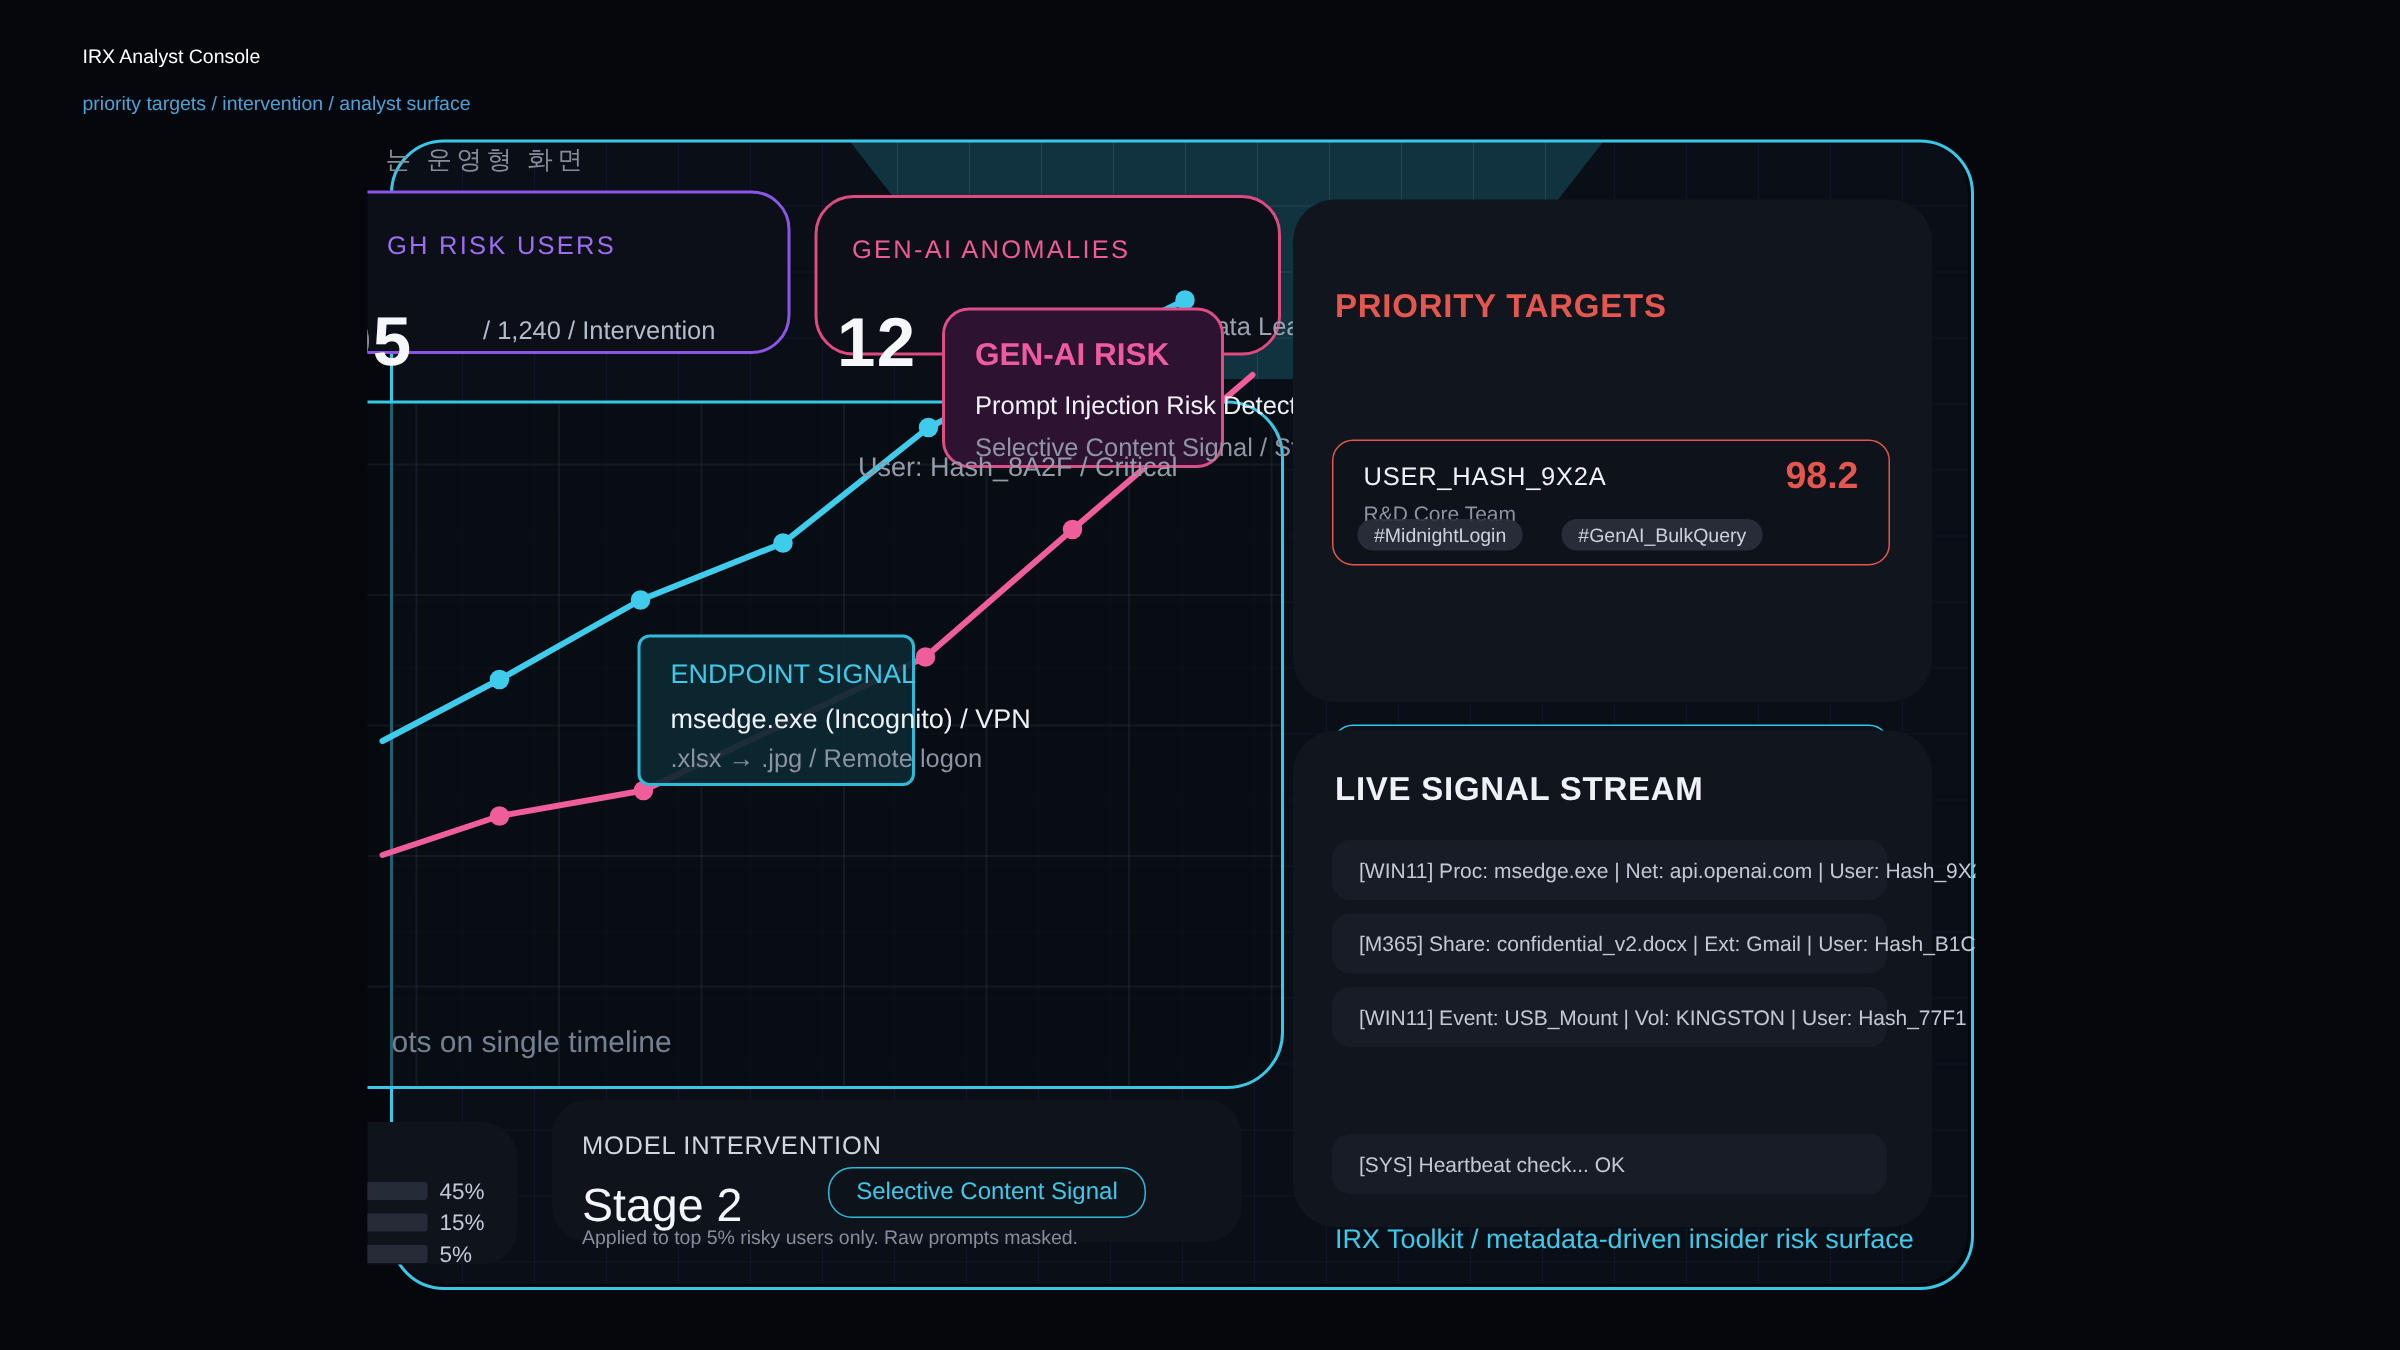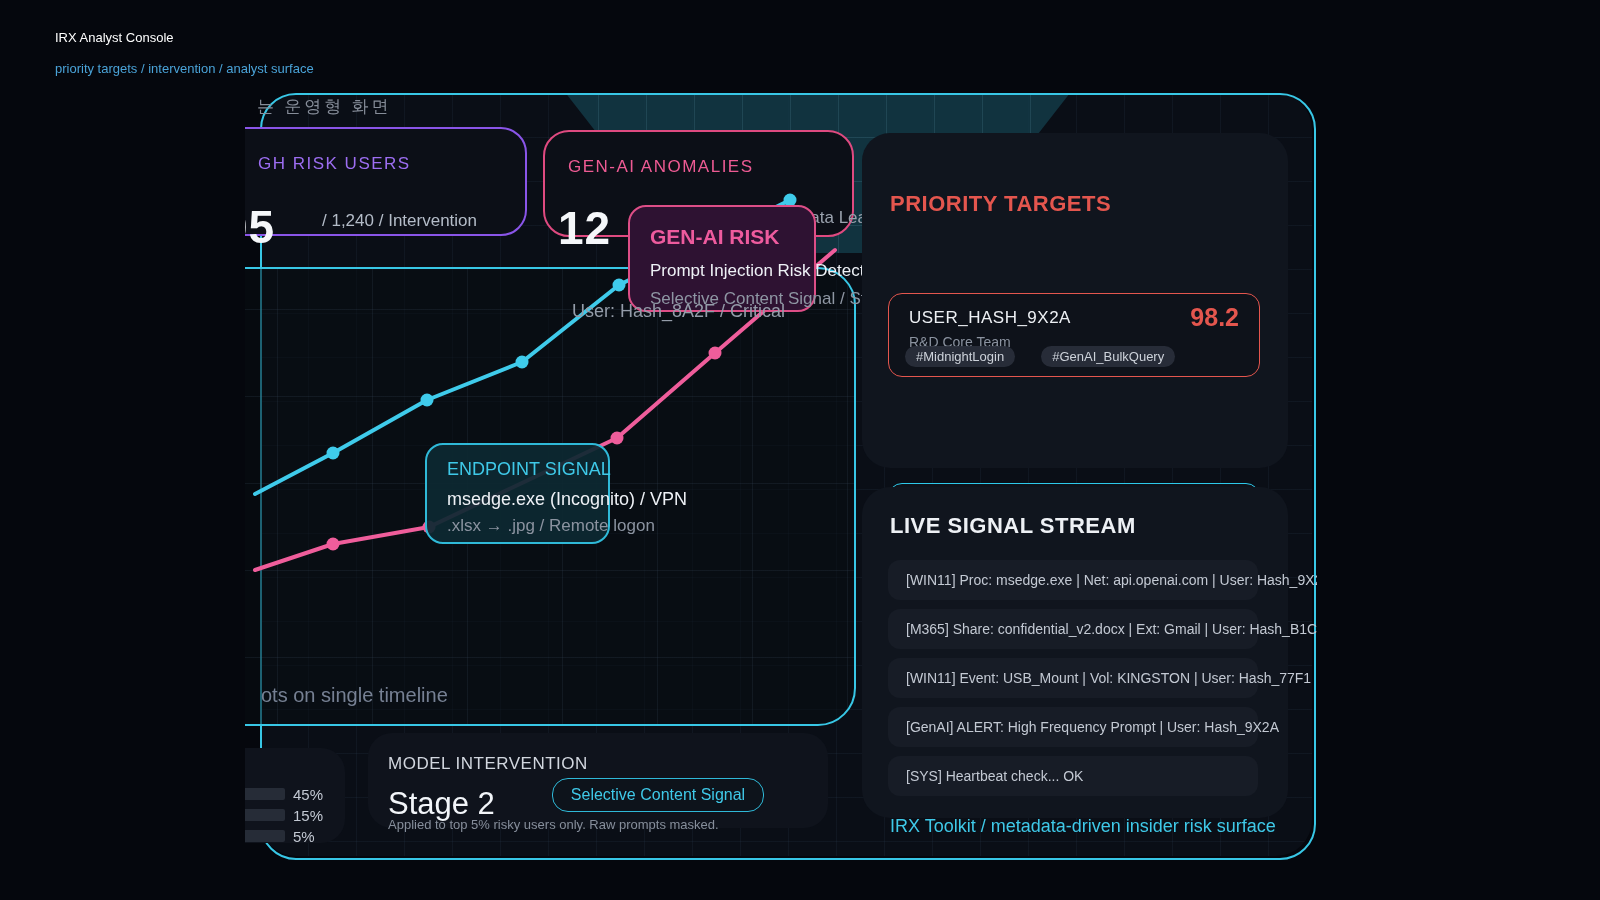--- a/index.html
+++ b/index.html
@@ -42,22 +42,22 @@
     background-size:95px 87px;background-position:30px 40px;}
   .chart-note{left:16px;top:596px;font-size:20px;color:#768093;z-index:4;}
   #chart-svg{left:0;top:0;z-index:5;pointer-events:none;}
   .user-annot{left:327px;top:213px;font-size:18px;color:#949ca9;z-index:7;}
   
   .genai-tip-clip{left:383px;top:115px;width:247px;height:112px;overflow:hidden;z-index:6;}
   .genai-tip-box{left:0;top:2px;width:184px;height:103px;border:2px solid #dd4e87;border-radius:18px;background:#2e1232;}
   .genai-tip-title{left:22px;top:22px;font-size:21px;font-weight:bold;color:#ee5b9e;white-space:nowrap;}
   .genai-tip-l1{left:22px;top:58px;font-size:17px;color:#eef1f6;white-space:nowrap;}
   .genai-tip-l2{left:22px;top:86px;font-size:17px;color:#8e96a3;white-space:nowrap;}
-  .ep-tip{left:180px;top:335px;width:181px;height:97px;border:2px solid #2fb9d8;border-radius:18px;
-    background:rgba(13,41,49,0.93);z-index:6;margin-top:20px;}
+  .ep-tip{left:180px;top:335px;width:181px;height:97px;border:2px solid #2fb9d8;border-radius:8px;
+    background:rgba(13,41,49,0.93);z-index:6;}
   .ep-tip-title{left:20px;top:14px;font-size:18px;color:#3fc9e8;white-space:nowrap;}
   .ep-tip-l1{left:20px;top:44px;font-size:18px;color:#eef1f6;white-space:nowrap;}
   .ep-tip-l2{left:20px;top:71px;font-size:17px;color:#8b93a0;white-space:nowrap;}
   
   .model-panel{left:123px;top:645px;width:460px;height:95px;border-radius:24px;background:#0f131c;z-index:3;}
   .model-title{left:143px;top:666px;font-size:17px;color:#d2d7df;letter-spacing:0.5px;z-index:4;}
   .model-stage{left:143px;top:698px;font-size:31px;font-weight:normal;color:#f2f5f9;z-index:4;}
   .model-note{left:143px;top:729px;font-size:13px;color:#868e9b;z-index:5;}
   .model-btn{left:307px;top:690px;width:210px;height:32px;border:1.5px solid #2fb9d8;border-radius:16px;
     color:#3fc9e8;font-size:16px;line-height:32px;text-align:center;z-index:4;background:rgba(10,20,28,0.4);cursor:pointer;}
@@ -194,22 +194,19 @@
     <div class="abs ls-title">LIVE SIGNAL STREAM</div>
     <div class="log-row" style="top:73px">
         <span class="log-text">[WIN11] Proc: msedge.exe | Net: api.openai.com | User: Hash_9X2A</span>
       </div>
     <div class="log-row" style="top:122px">
         <span class="log-text">[M365] Share: confidential_v2.docx | Ext: Gmail | User: Hash_B1C4</span>
       </div>
     <div class="log-row" style="top:171px">
         <span class="log-text">[WIN11] Event: USB_Mount | Vol: KINGSTON | User: Hash_77F1</span>
       </div>
-    <div class="log-row" style="top:220px">
-        <span class="log-text">[GenAI] ALERT: High Frequency Prompt | User: Hash_9X2A</span>
-      </div>
     <div class="log-row" style="top:269px">
         <span class="log-text">[SYS] Heartbeat check... OK</span>
       </div>
   </div>
 
   <div class="abs footer">IRX Toolkit / metadata-driven insider risk surface</div>
 </div>
 
 </body></html>

